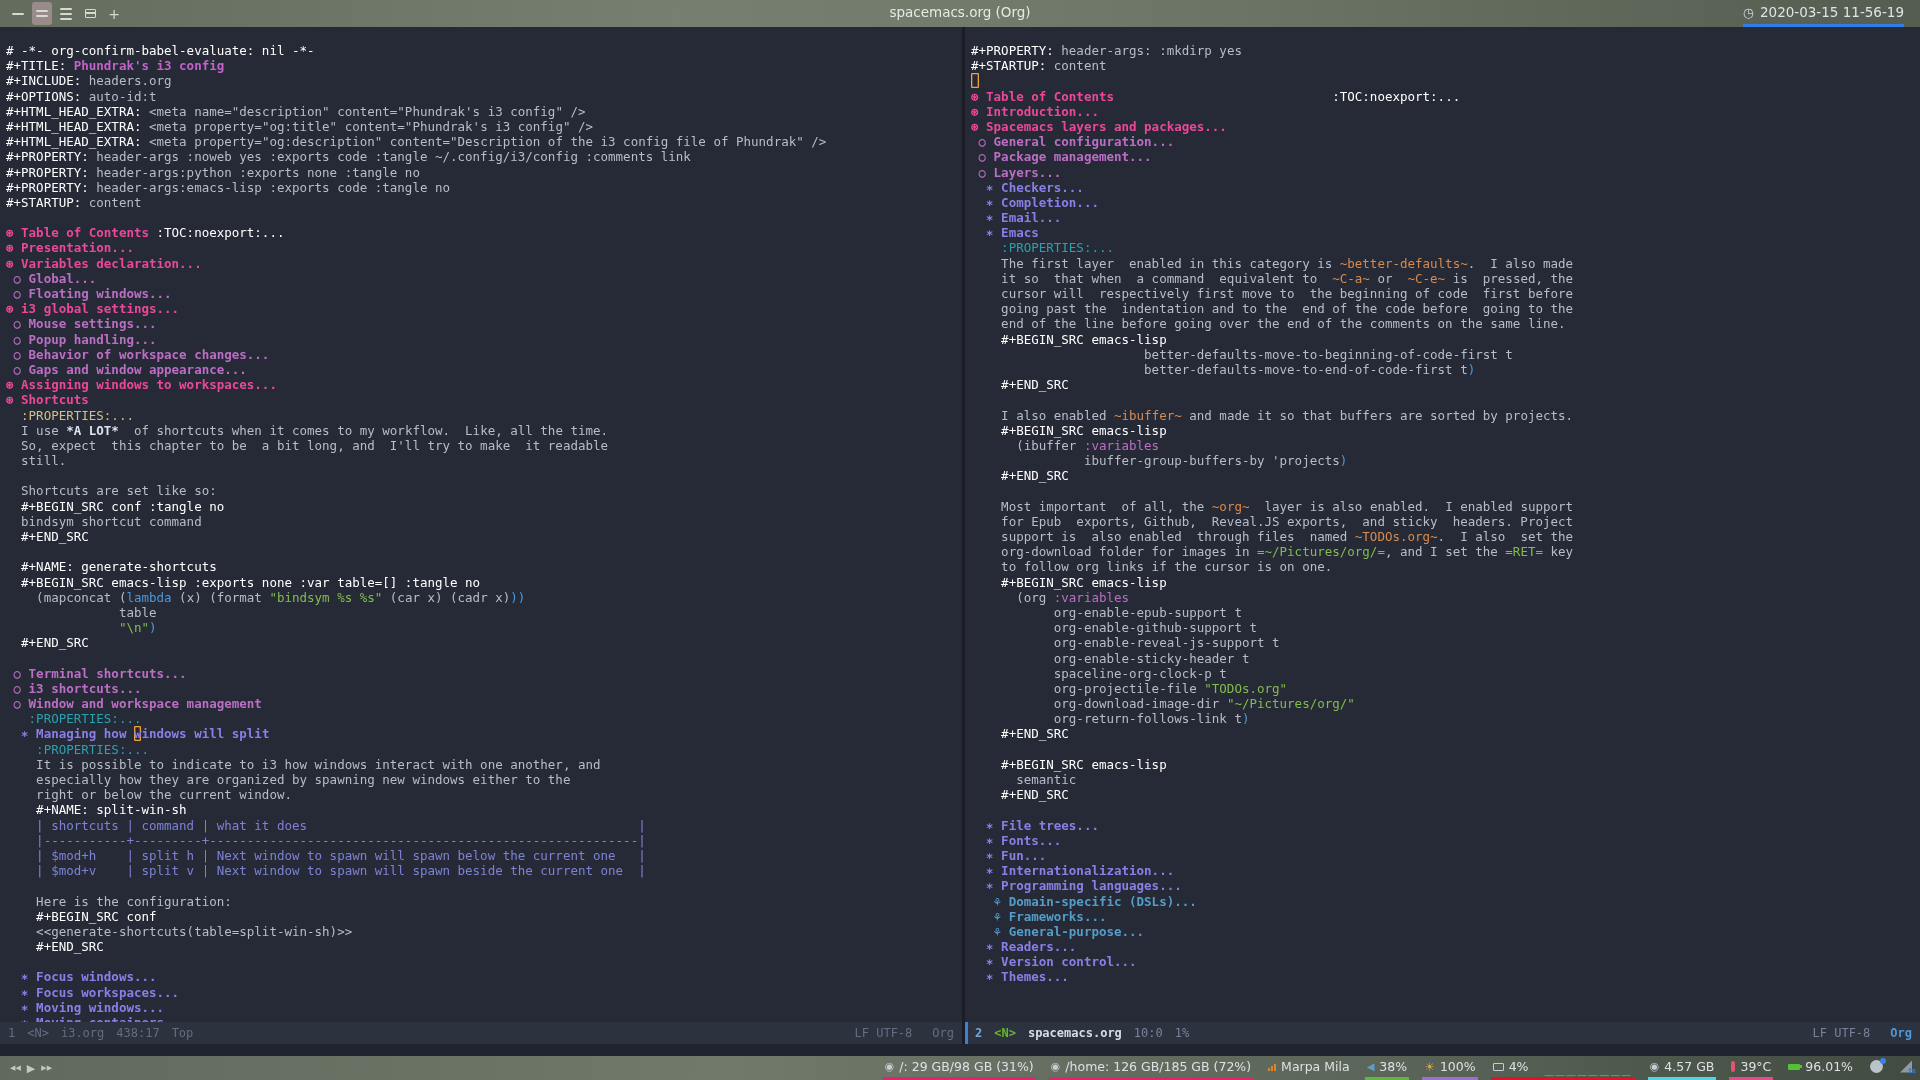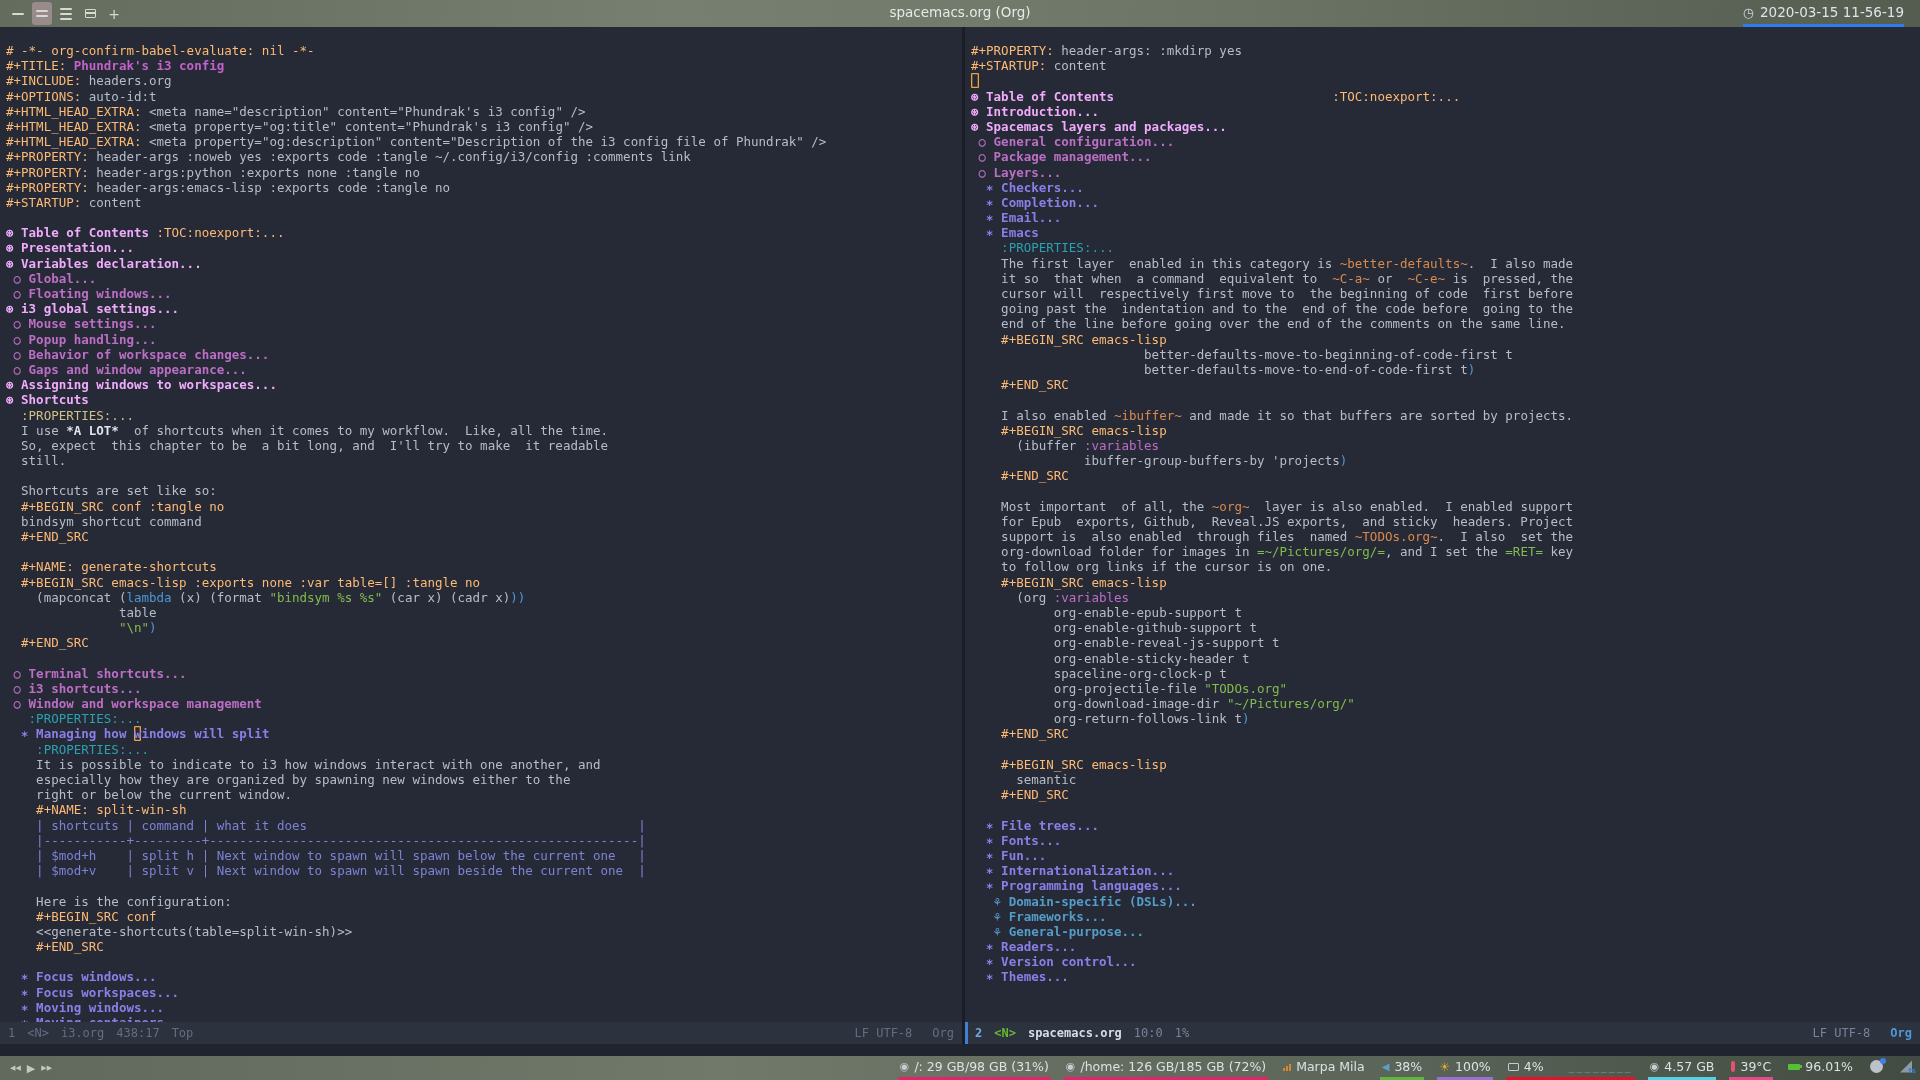--- a/index.html
+++ b/index.html
@@ -26,23 +26,23 @@
   
   #editor{position:absolute;top:27px;left:0;width:1920px;height:1029px;background:#262a36;}
   .win{position:absolute;top:0;height:995px;overflow:hidden;box-sizing:border-box;
     padding:16px 0 0 6px;font-family:"DejaVu Sans Mono","DejaVu Sans",monospace;
     font-size:12.5px;line-height:15.2px;color:#b6bdc9;}
   #win-left{left:0;width:962px;}
   #win-right{left:965px;width:955px;}
   #divider{position:absolute;left:962px;top:0;width:3px;height:1017px;background:#1a1d26;}
   .ln{height:15.2px;white-space:pre;}
   .c-d{color:#b6bdc9;}
-  .c-cm{color:#fdba74;text-align:right;}
+  .c-cm{color:#ffffff;text-align:right;}
   .c-tt{color:#c362c8;font-weight:bold;}
-  .c-h1{color:#f0abfc;font-weight:bold;}
+  .c-h1{color:#ec4899;font-weight:bold;}
   .c-h2{color:#bc6ec5;font-weight:bold;}
   .c-h3{color:#8a7fe8;font-weight:bold;}
   .c-h4{color:#539dc8;font-weight:bold;}
   .c-dr{color:#2aa1ae;}
   .c-drk{color:#d0c08a;}
   .c-tb{color:#7d82d4;}
   .c-st{color:#83bb4e;}
   .c-vb{color:#83bb4e;}
   .c-cd{color:#d98a4d;}
   .c-fb{color:#4f97d7;}
@@ -65,21 +65,21 @@
 
   
   #bottombar{position:absolute;left:0;top:1056px;width:1920px;height:24px;
     background:linear-gradient(90deg,rgba(98,106,94,.96),rgba(112,120,106,.92) 38%,rgba(92,102,90,.95) 72%,rgba(66,76,66,.96));}
   #media{position:absolute;left:10px;top:0;height:24px;display:flex;align-items:center;gap:6px;color:#c3c8c0;}
   #media .m-prev,#media .m-next{font-size:7px;}
   #media .m-play{font-size:11px;}
   #mods{position:absolute;right:6px;top:0;height:24px;display:flex;align-items:stretch;gap:13px;}
   .mod{display:flex;align-items:center;gap:5px;box-sizing:border-box;border-bottom:3px solid transparent;
     padding:0 2px;color:#dce1e4;font-size:12.5px;}
-  .mgraph{color:#949ca4;letter-spacing:2px;margin-left:20px;font-family:"DejaVu Sans Mono",monospace;font-size:10px;}
+  .mgraph{color:#949ca4;letter-spacing:2px;margin-left:11px;font-family:"DejaVu Sans Mono",monospace;font-size:15px;}
   .ic-disk{color:#c6ccd2;font-size:11px;line-height:11px;}
   .ic-signal{display:flex;align-items:flex-end;gap:1px;height:9px;}
   .ic-signal i{width:2px;background:#d8862f;display:block;}
   .ic-volume{color:#5b9ec9;font-size:10px;}
   .ic-sun{color:#d9a92f;font-size:12px;}
   .ic-cpu{width:11px;height:8px;border:1.5px solid #c6ccd2;border-radius:1px;box-sizing:border-box;}
   .ic-thermo{width:4px;height:11px;background:#e25570;border-radius:2px;}
   .ic-battery{width:12px;height:6px;background:#52c234;border-radius:1px;position:relative;}
   .ic-battery i{position:absolute;right:-2px;top:1.5px;width:2px;height:3px;background:#52c234;}
   .ic-discord{width:13px;height:13px;background:#bcc2c9;border-radius:50%;position:relative;}

